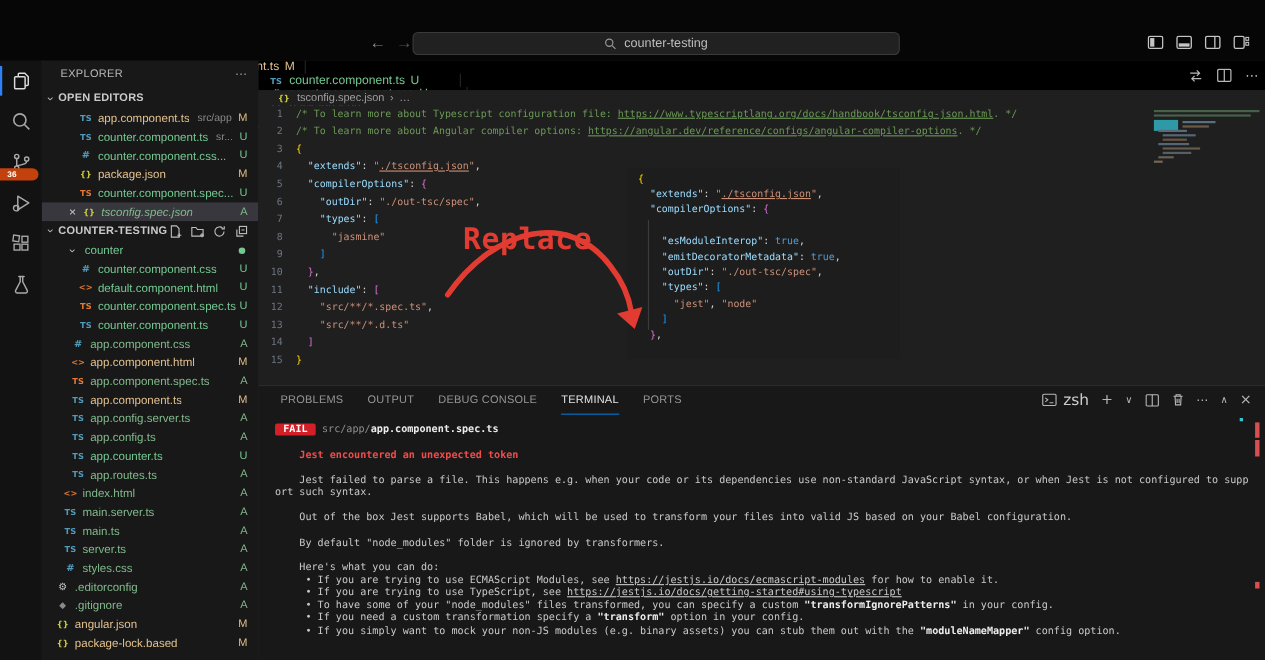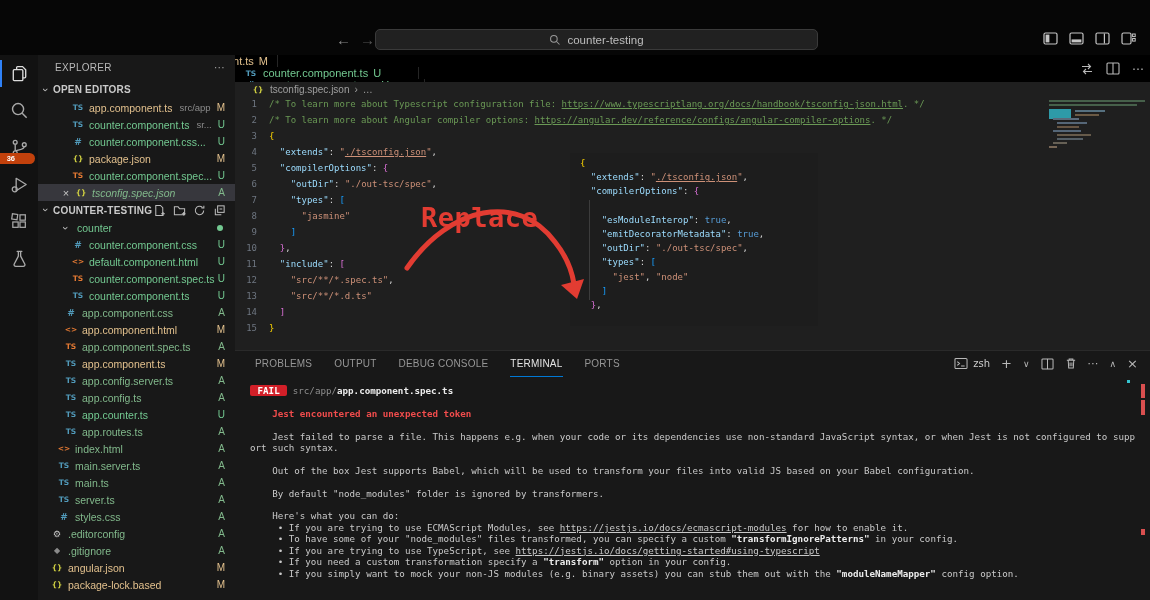--- a/index.html
+++ b/index.html
@@ -70,21 +70,21 @@
   
   .minimap{position:absolute;right:0;top:2px;width:103px;height:58px;}
   .mm{position:absolute;}
   
   .panel{position:absolute;left:0;top:295px;right:0;height:250px;background:#181818;border-top:1px solid #2a2a2a;}
   .ptabs{position:absolute;left:20px;top:0;height:25px;display:flex;gap:22px;}
   .ptab{height:25px;line-height:26px;font-size:10px;letter-spacing:.2px;color:#969696;}
   .ptab.act{color:#e4e4e4;border-bottom:1.5px solid #0078d4;}
   .picons{position:absolute;right:12px;top:0;height:25px;display:flex;align-items:center;gap:11px;color:#b8b8b8;
           font-family:"DejaVu Sans",sans-serif;font-size:11px;}
-  .picons .zsh{font-size:10px;color:#cccccc;margin-left:-6px;}
+  .picons .zsh{font-size:14px;color:#cccccc;margin-left:-6px;}
   .term{position:absolute;left:0;top:27px;right:0;bottom:0;padding:7px 0 0 15px;overflow:hidden;
         font-family:"DejaVu Sans Mono",monospace;font-size:9.2px;line-height:11.4px;color:#c9c9c9;}
   .tl{white-space:pre;}
   .dim{color:#8f8f8f}.bold{font-weight:bold;color:#ececec}.red{color:#f14c4c}
   .failbadge{background:#d21f28;color:#fff;font-weight:bold;border-radius:2px;padding:0 2px;}
   .mark{position:absolute;background:#d94f4f;}
   .tealdot{position:absolute;width:3px;height:3px;background:#35c4d0;}
 </style>
 </head>
 <body>
@@ -536,22 +536,22 @@
           <div class="tl">&nbsp;</div>
           <div class="tl"><span>    Jest failed to parse a file. This happens e.g. when your code or its dependencies use non-standard JavaScript syntax, or when Jest is not configured to supp</span></div>
           <div class="tl"><span>ort such syntax.</span></div>
           <div class="tl">&nbsp;</div>
           <div class="tl"><span>    Out of the box Jest supports Babel, which will be used to transform your files into valid JS based on your Babel configuration.</span></div>
           <div class="tl">&nbsp;</div>
           <div class="tl"><span>    By default "node_modules" folder is ignored by transformers.</span></div>
           <div class="tl">&nbsp;</div>
           <div class="tl"><span>    Here's what you can do:</span></div>
           <div class="tl"><span>     • If you are trying to use ECMAScript Modules, see </span><span class="lk">https://jestjs.io/docs/ecmascript-modules</span><span> for how to enable it.</span></div>
+          <div class="tl"><span>     • If you are trying to use TypeScript, see </span><span class="lk">https://jestjs.io/docs/getting-started#using-typescript</span></div>
           <div class="tl"><span>     • To have some of your "node_modules" files transformed, you can specify a custom </span><span class="bold">"transformIgnorePatterns"</span><span> in your config.</span></div>
-          <div class="tl"><span>     • If you are trying to use TypeScript, see </span><span class="lk">https://jestjs.io/docs/getting-started#using-typescript</span></div>
           <div class="tl"><span>     • If you need a custom transformation specify a </span><span class="bold">"transform"</span><span> option in your config.</span></div>
           <div class="tl"><span>     • If you simply want to mock your non-JS modules (e.g. binary assets) you can stub them out with the </span><span class="bold">"moduleNameMapper"</span><span> config option.</span></div>
         </div>
       <div class="mark" style="right:5px;top:33px;width:4px;height:14px;"></div>
       <div class="mark" style="right:5px;top:49px;width:4px;height:15px;"></div>
       <div class="mark" style="right:5px;top:178px;width:4px;height:6px;"></div>
       <div class="tealdot" style="right:20px;top:29px;"></div>
     </div>
   </div>
 </div>

